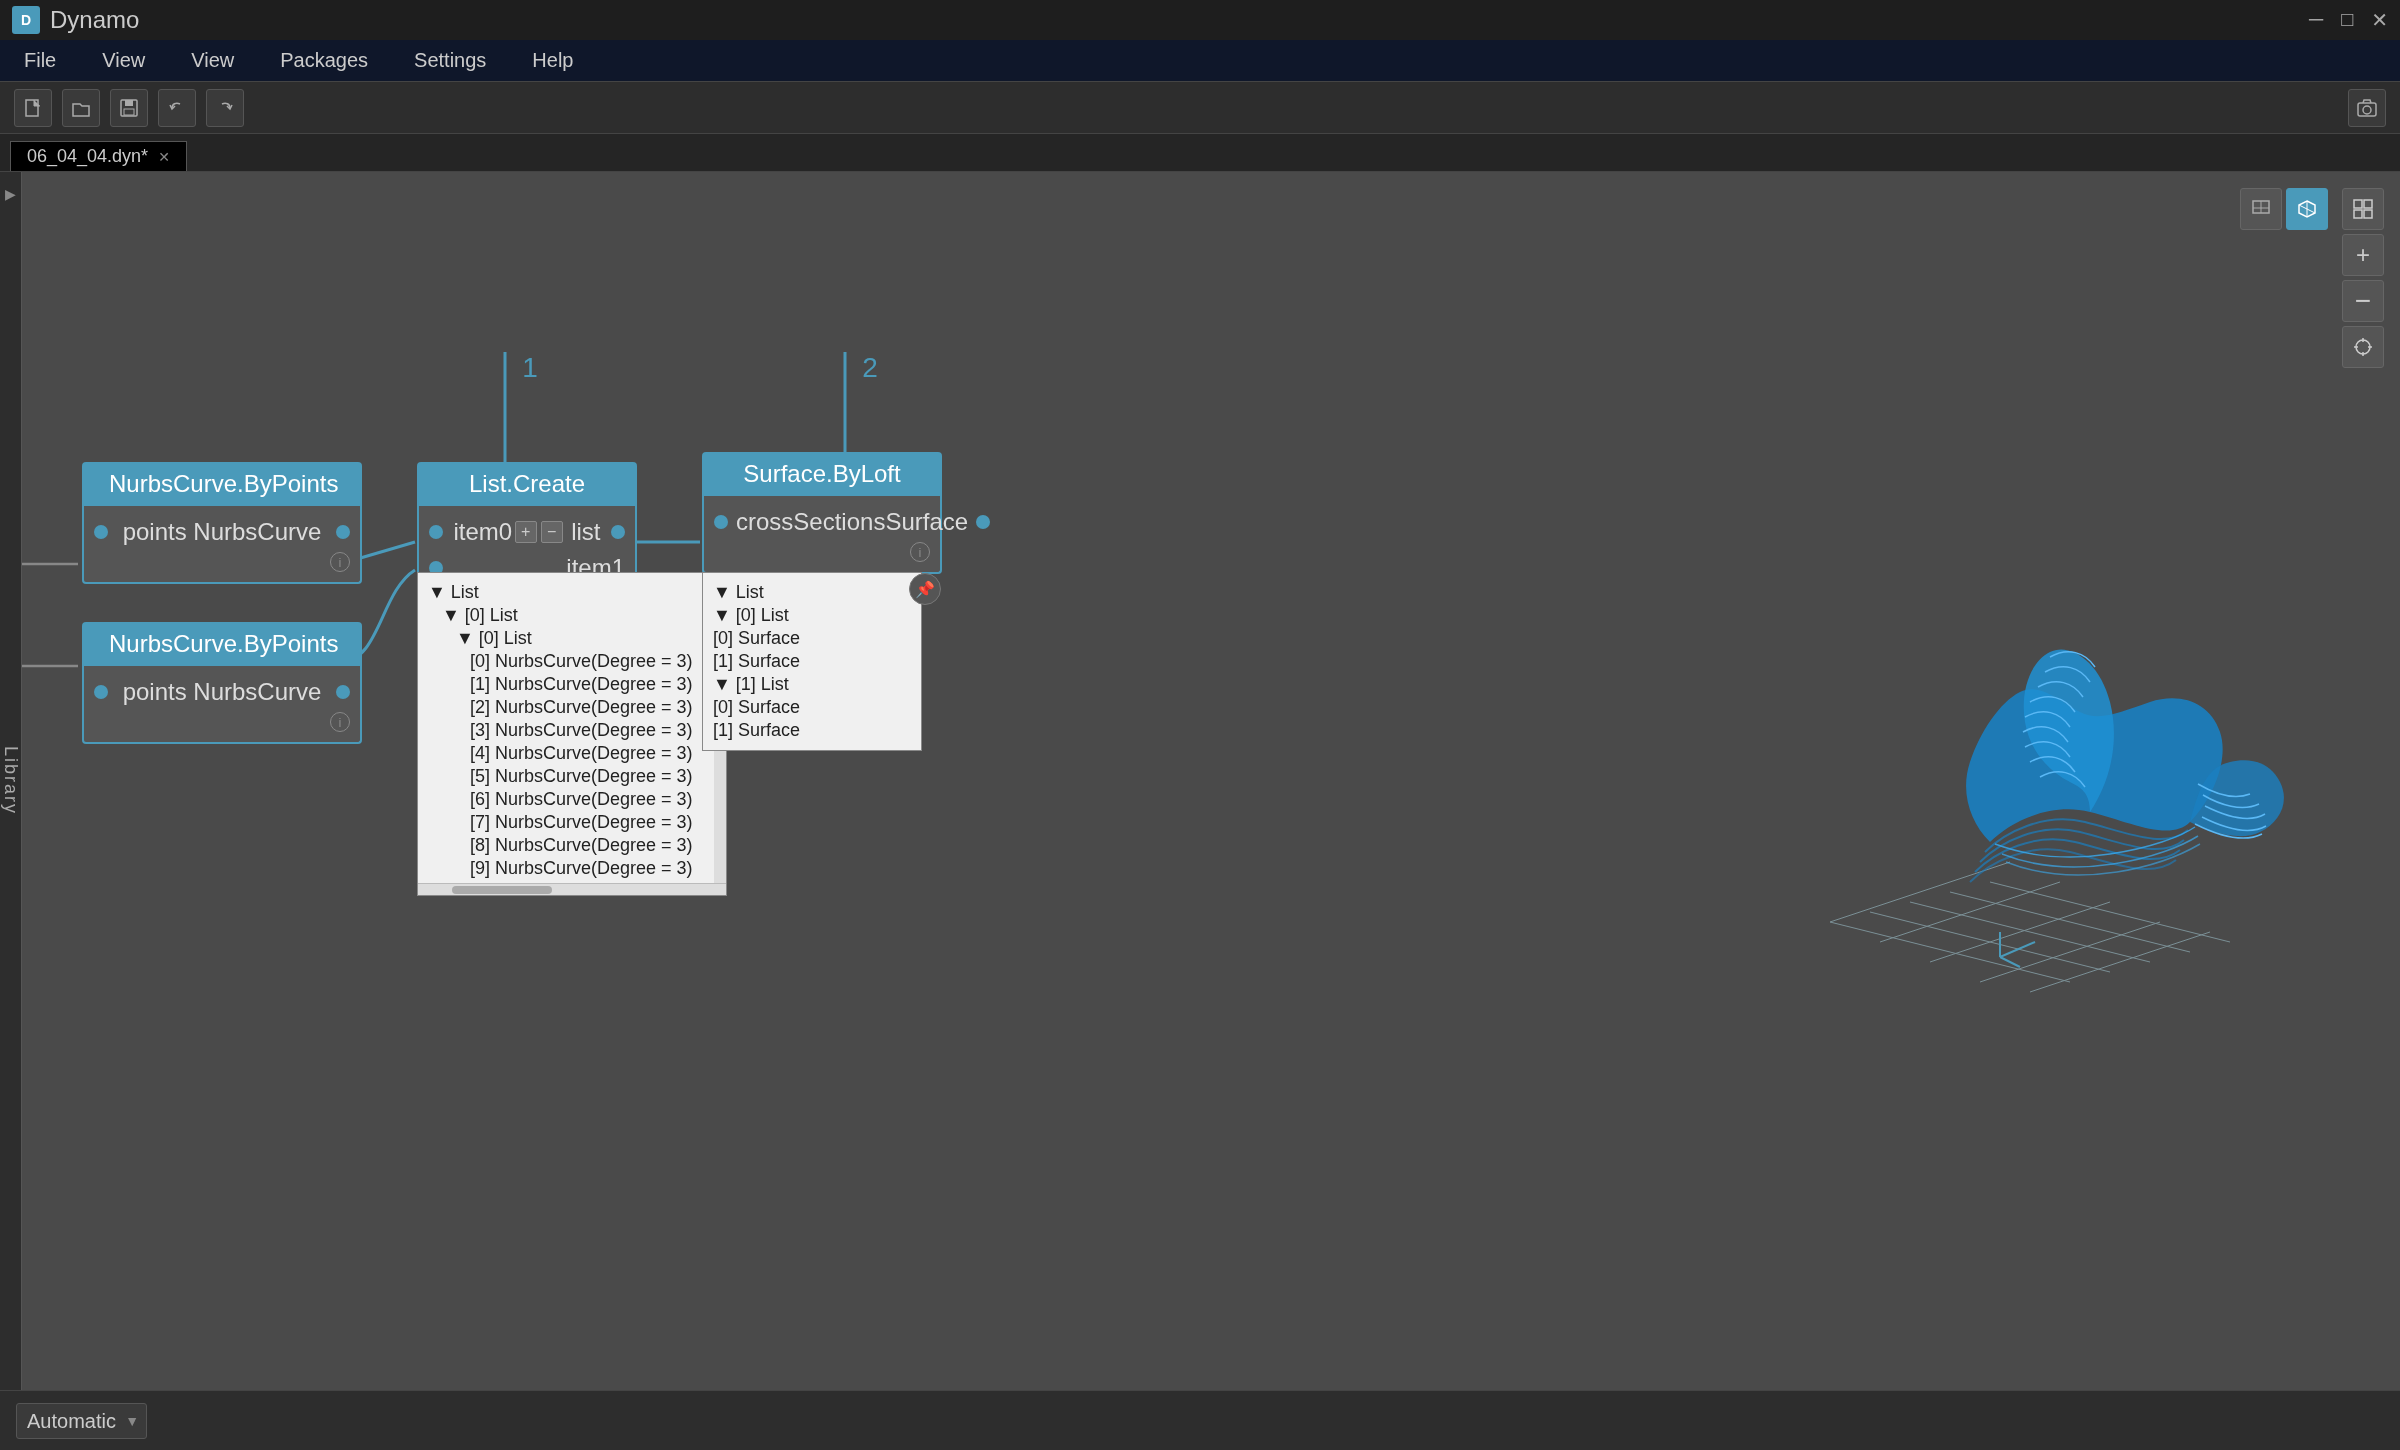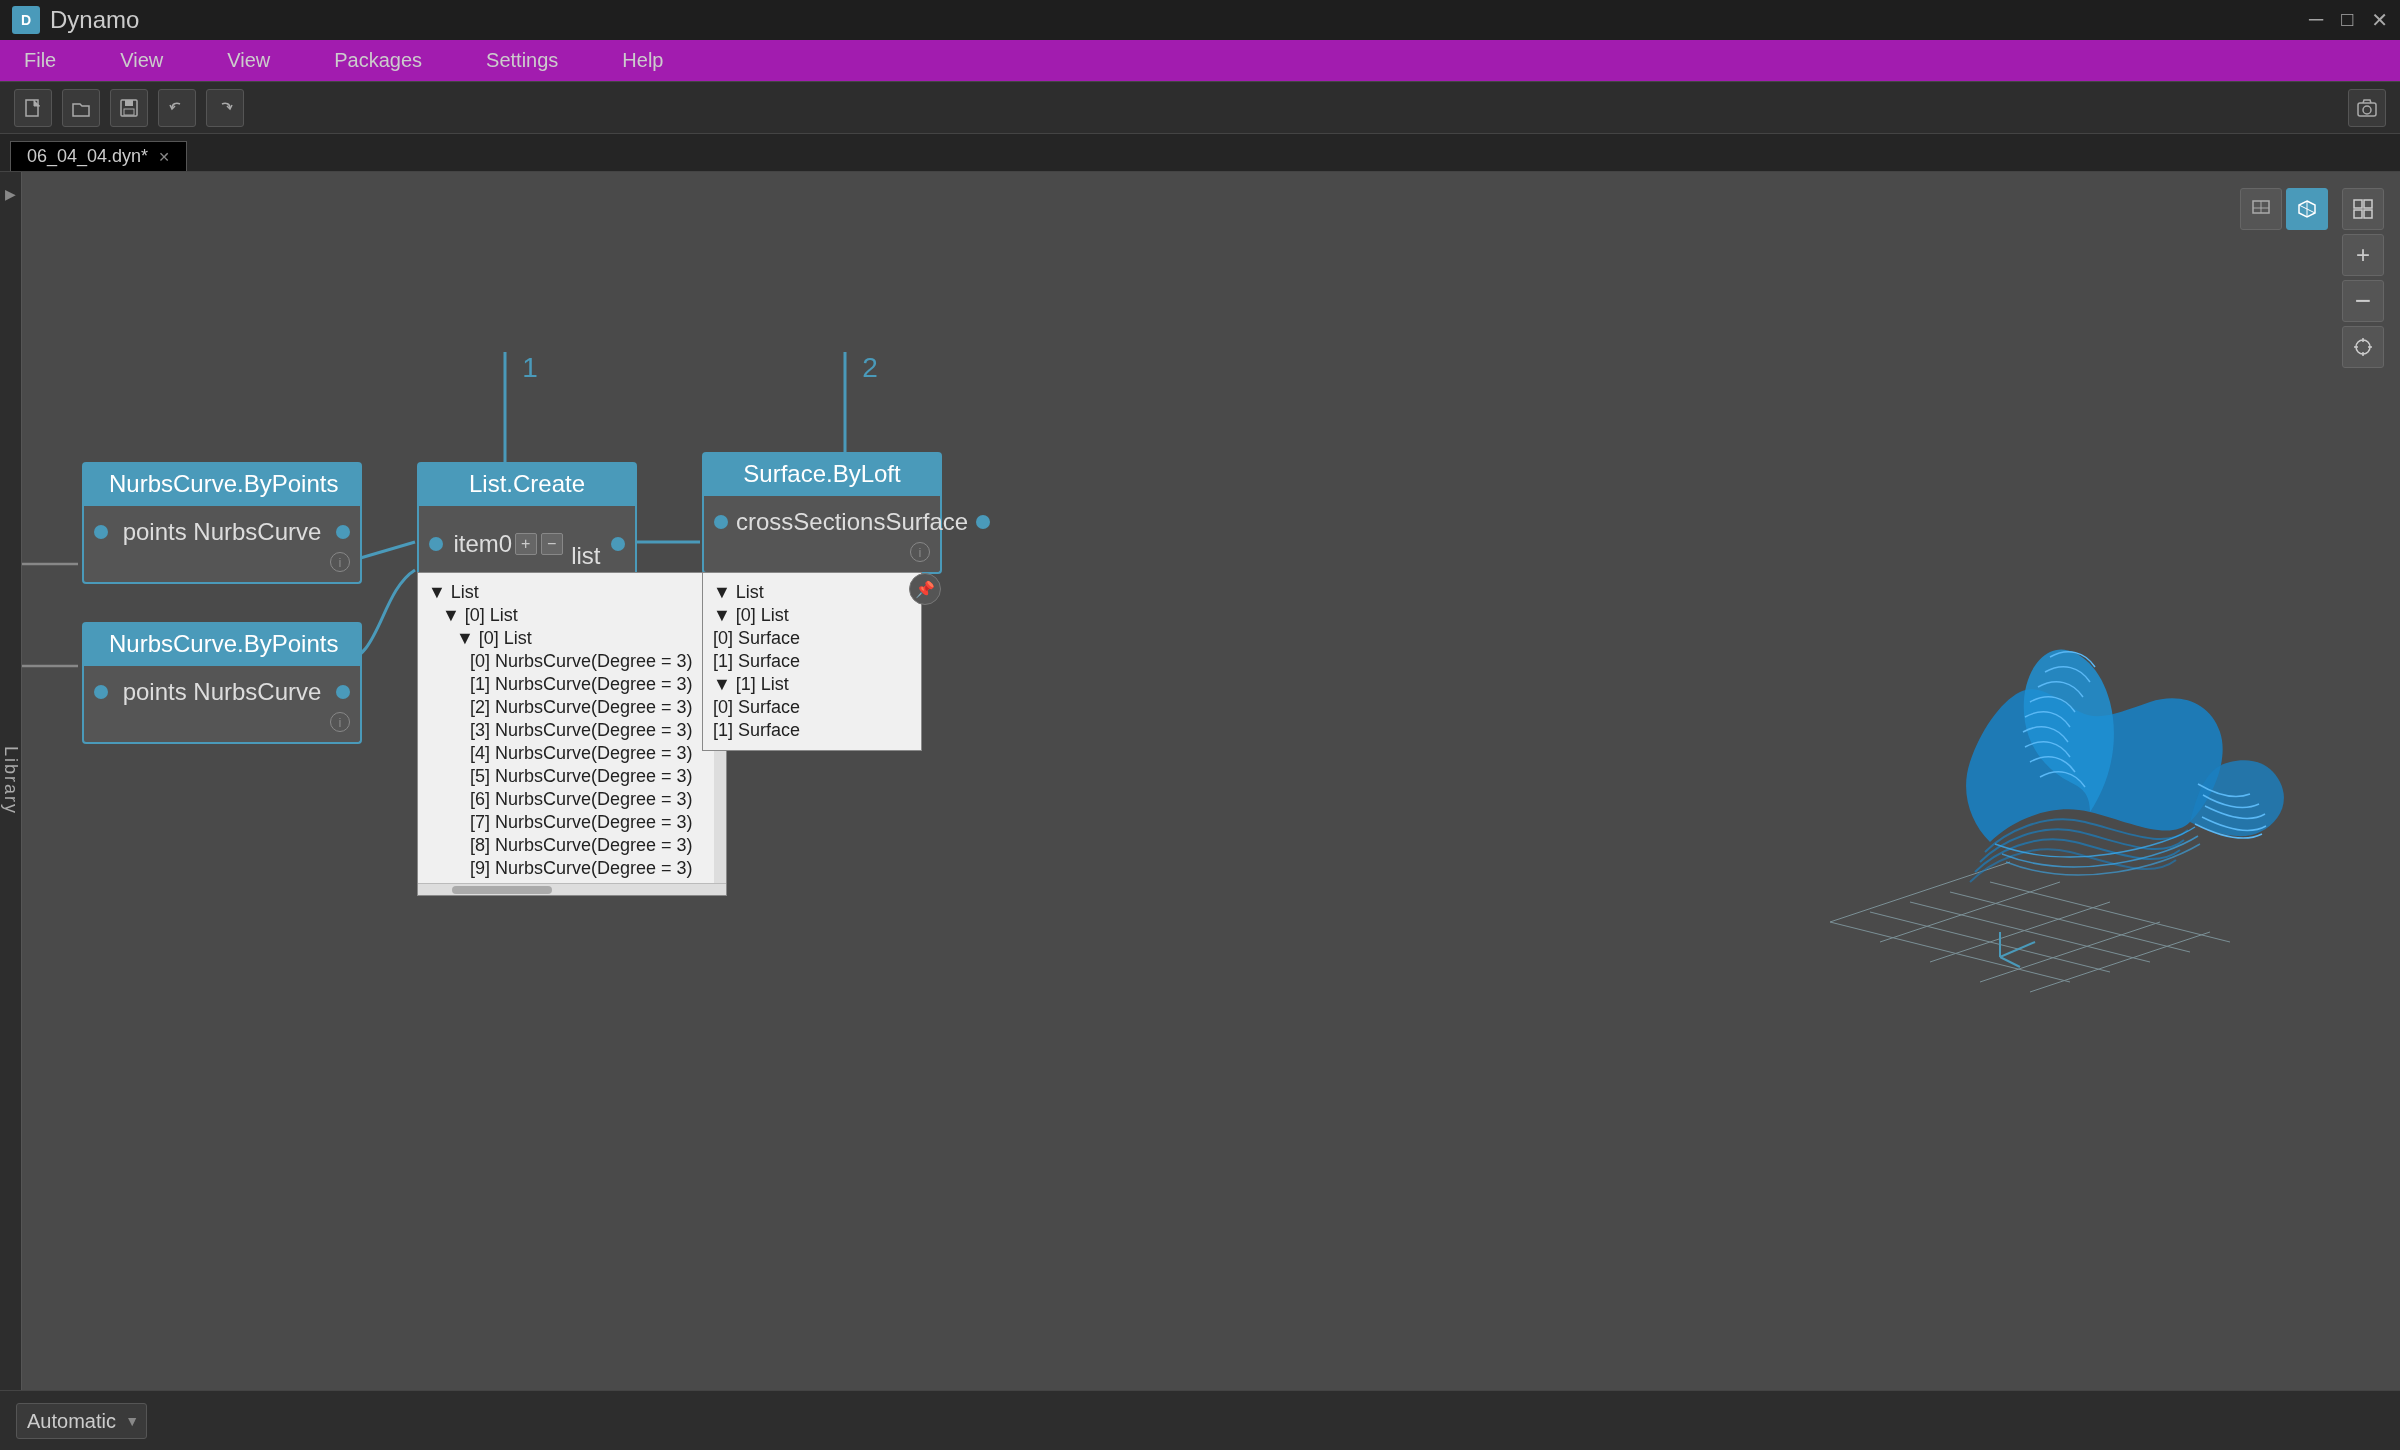--- a/index.html
+++ b/index.html
@@ -38,25 +38,25 @@
     #title-bar .window-controls {
       margin-left: auto;
       display: flex; gap: 18px;
       font-size: 20px; color: #aaa;
     }
     #title-bar .window-controls span { cursor: pointer; }
 
     
     #menu-bar {
       height: 42px;
-      background: #a21caf;
+      background: #0f172a;
       display: flex;
       align-items: center;
       padding: 4px 16px;
-      gap: 48px;
+      gap: 30px;
       border-bottom: 1px solid #444;
     }
     #menu-bar .menu-item {
       color: #ccc;
       font-size: 20px;
       cursor: pointer;
       padding: 4px 8px;
     }
 
     
@@ -542,21 +542,21 @@
     <div class="node" id="node-listcreate">
       <div class="node-header">List.Create</div>
       <div class="node-body">
         <div class="node-port-row">
           <div class="port-dot port-dot-left"></div>
           <span class="port-label">item0</span>
           <div class="port-controls">
             <div class="port-ctrl-btn">+</div>
             <div class="port-ctrl-btn">−</div>
           </div>
-          <span class="port-label" style="margin-left:6px;margin-top:24px;">list</span>
+          <span class="port-label" style="margin-left:6px;">list</span>
           <div class="port-dot port-dot-right"></div>
         </div>
         <div class="node-port-row">
           <div class="port-dot port-dot-left"></div>
           <span class="port-label">item1</span>
         </div>
       </div>
     </div>
 
     <div class="node" id="node-byloft">

